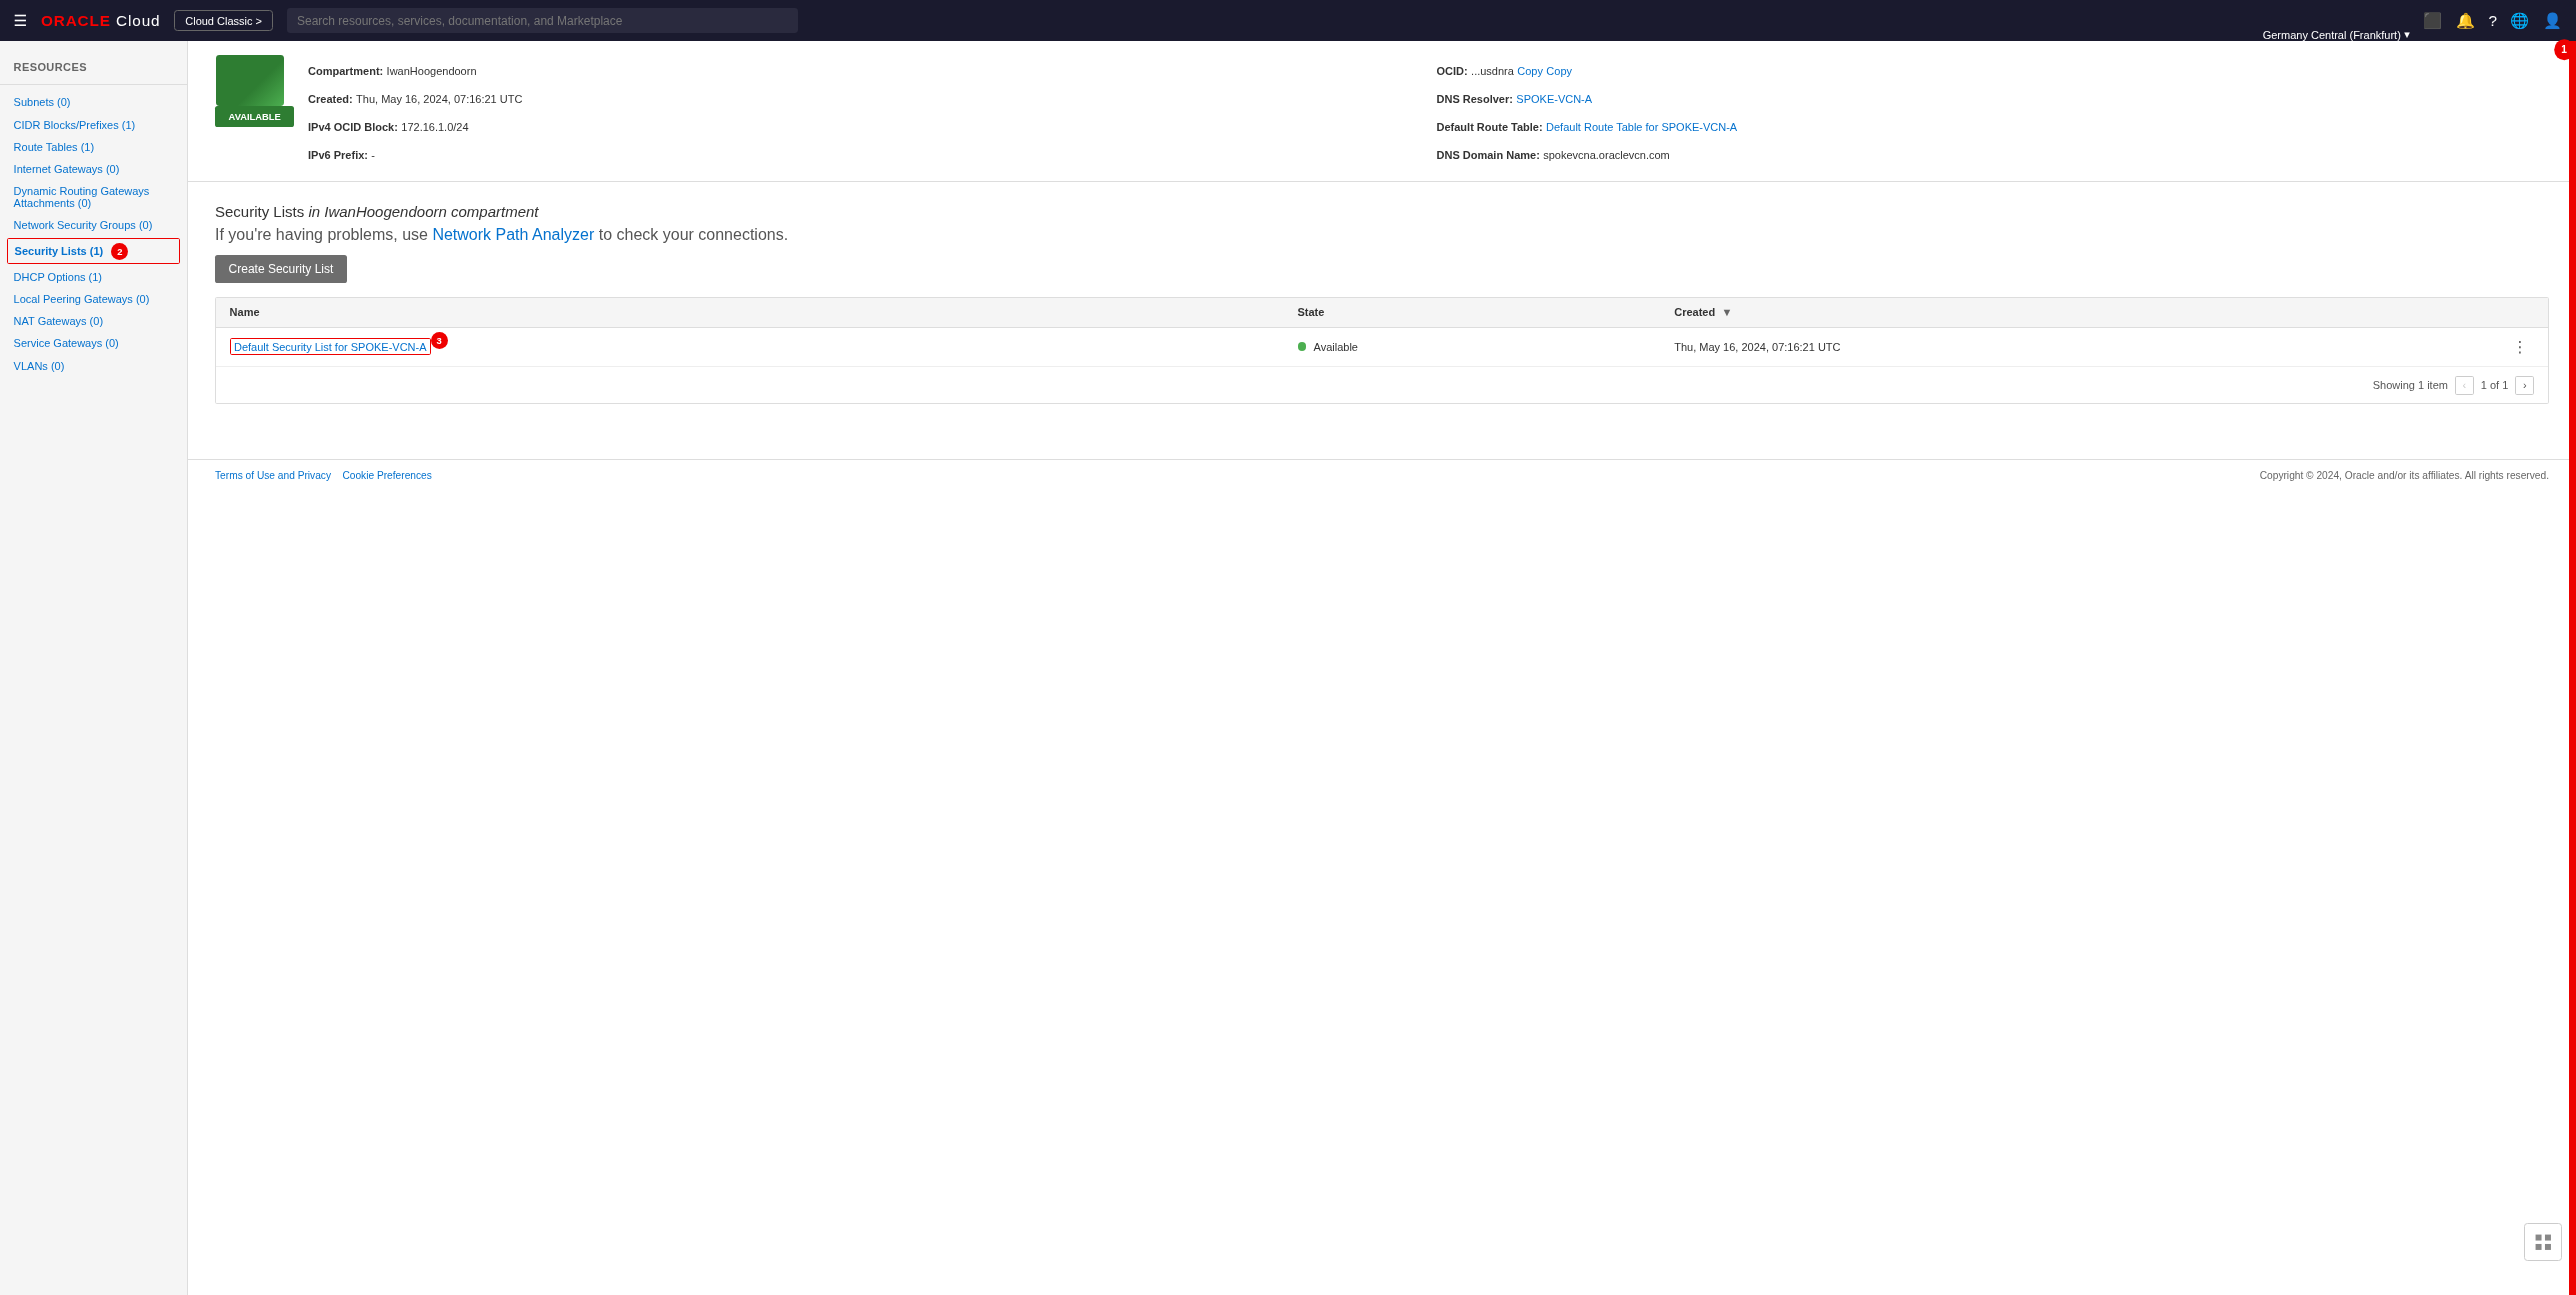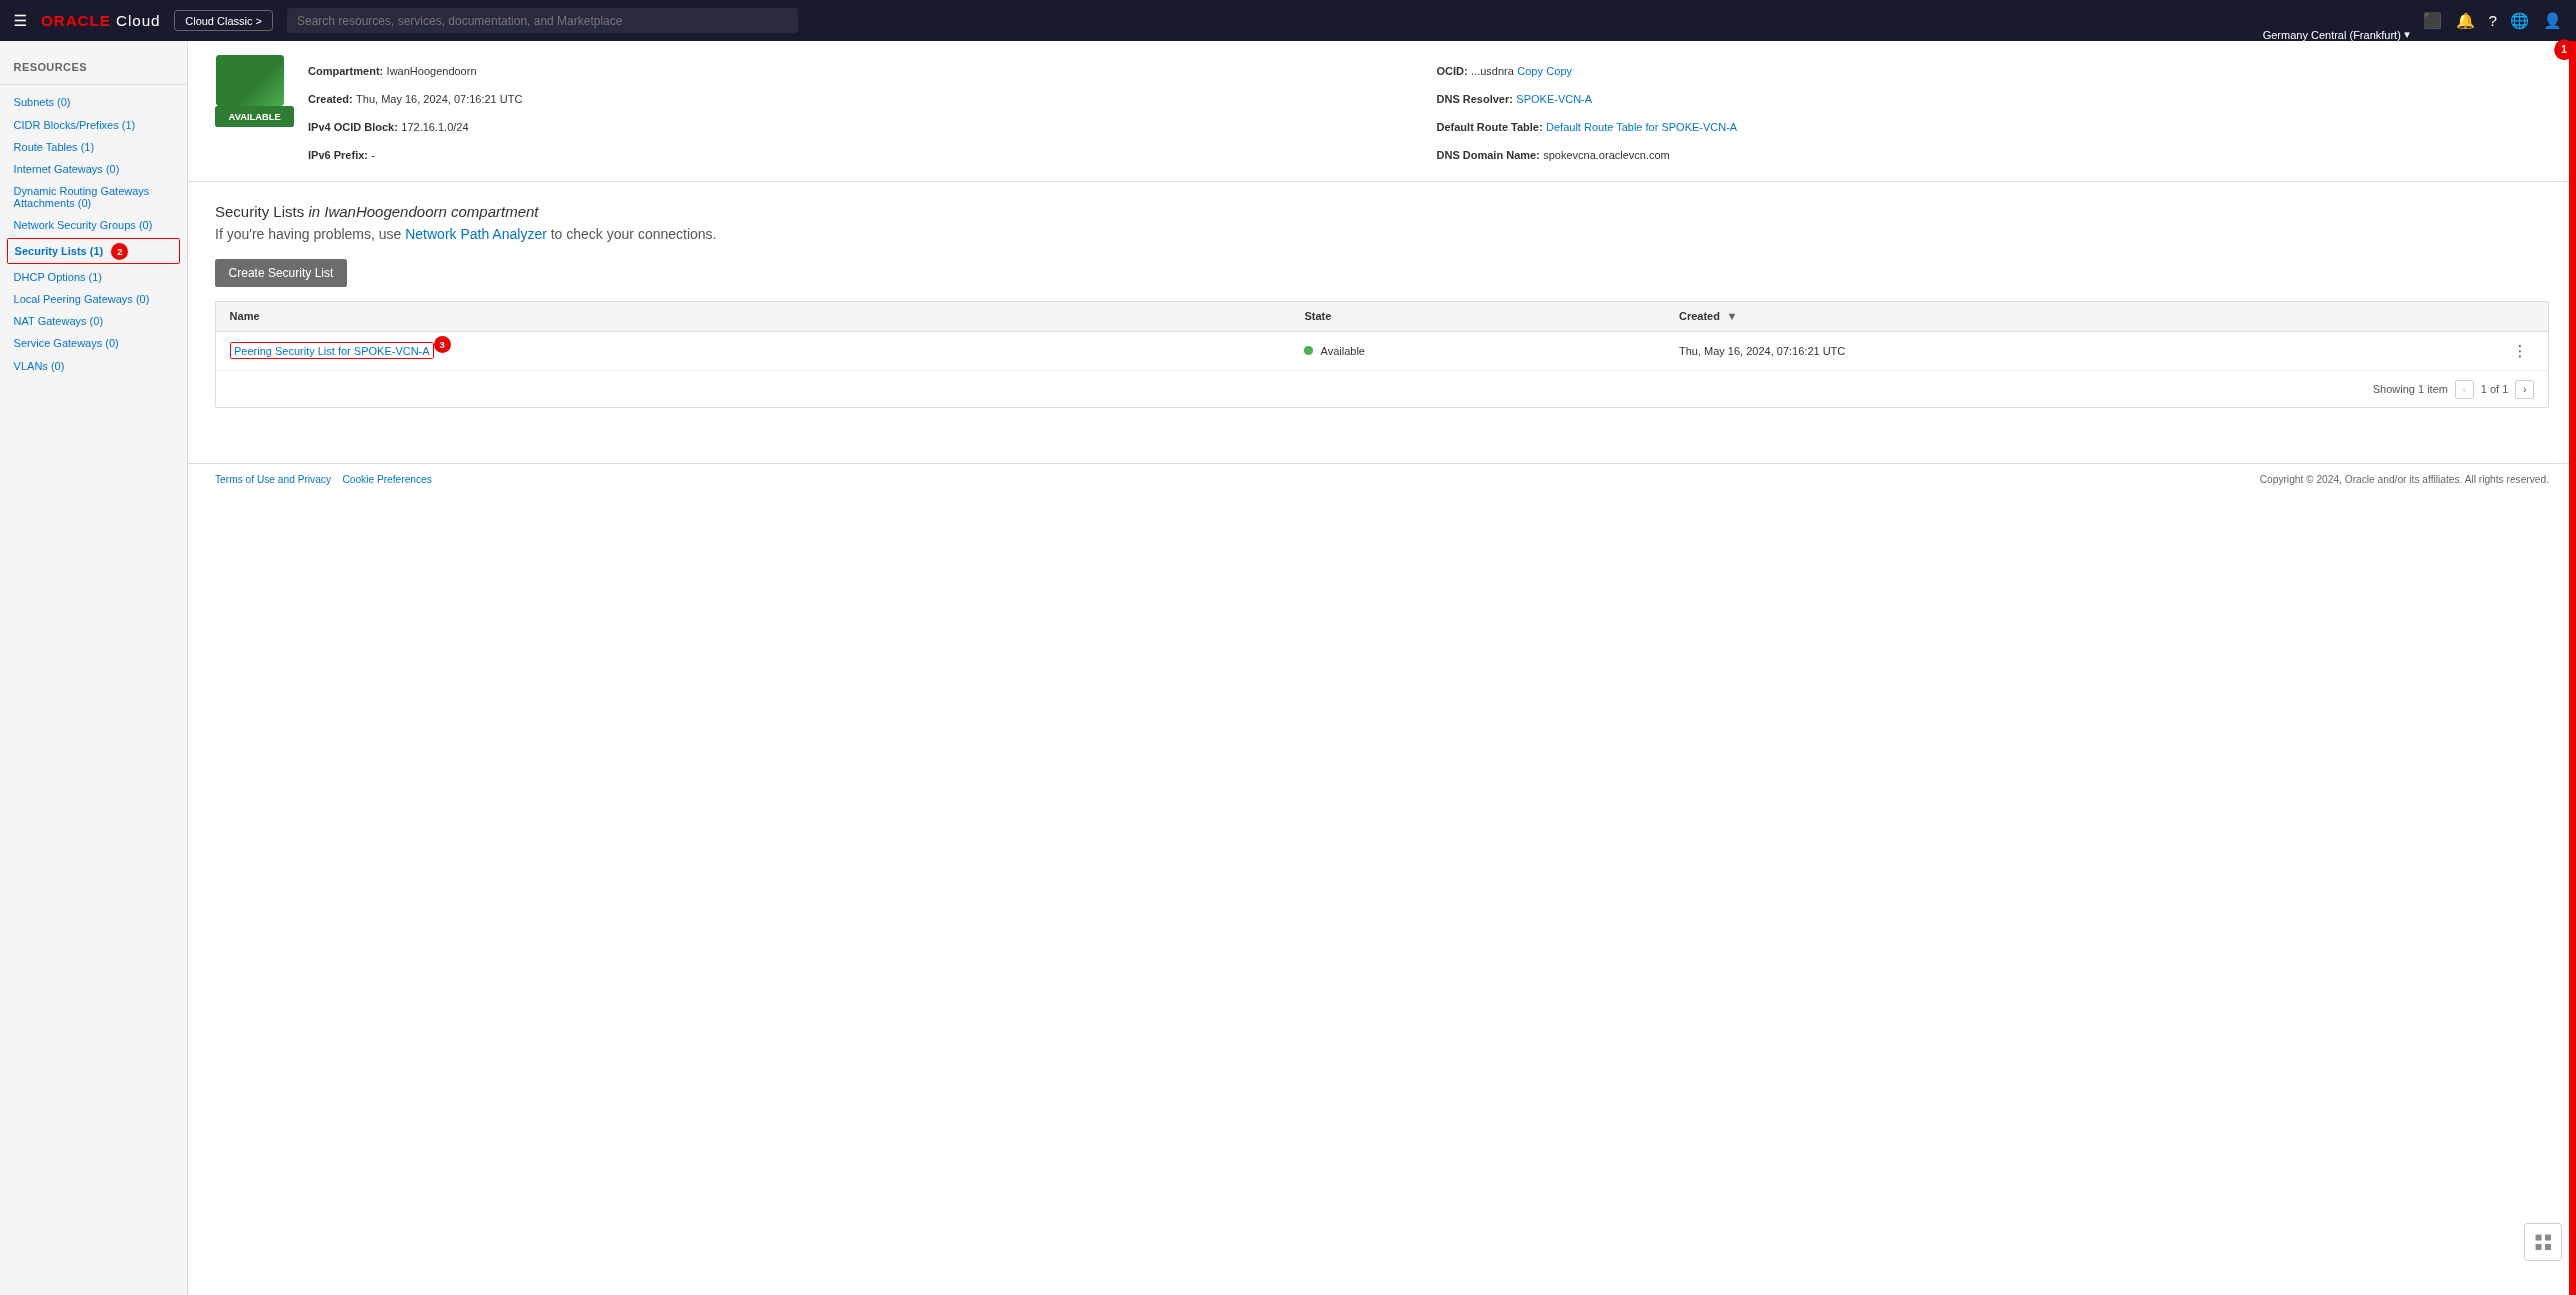--- a/index.html
+++ b/index.html
@@ -162,21 +162,21 @@
     .security-section {
       padding: 20.5px 27px;
     }
     .security-title {
       font-size: 15px;
       font-weight: 400;
       color: #333;
       margin-bottom: 6.8px;
     }
     .security-title em { font-style: italic; }
-    .security-subtitle { font-size: 14px; color: #555; margin-bottom: 17px; }
+    .security-subtitle { font-size: 16px; color: #555; margin-bottom: 11px; }
     .create-btn {
       background: #6d6d6d;
       color: white;
       border: none;
       padding: 6.8px 13.6px;
       font-size: 12px;
       cursor: pointer;
       border-radius: 2.6px;
       margin-bottom: 13.6px;
       display: inline-block;
@@ -458,21 +458,21 @@
               <th class="sortable">
                 <span>Created</span>
                 <span class="sort-icon">▼</span>
               </th>
               <th style="width:43px;"></th>
             </tr>
           </thead>
           <tbody>
             <tr>
               <td>
-                <span class="link-with-border">Peering Security List for SPOKE-VCN-A</span>
+                <span class="link-with-border">Default Security List for SPOKE-VCN-A</span>
                 <span class="badge-3">3</span>
               </td>
               <td>
                 <span class="status-dot"></span>
                 <span>Available</span>
               </td>
               <td>
                 <span>Thu, May 16, 2024, 07:16:21 UTC</span>
               </td>
               <td>

